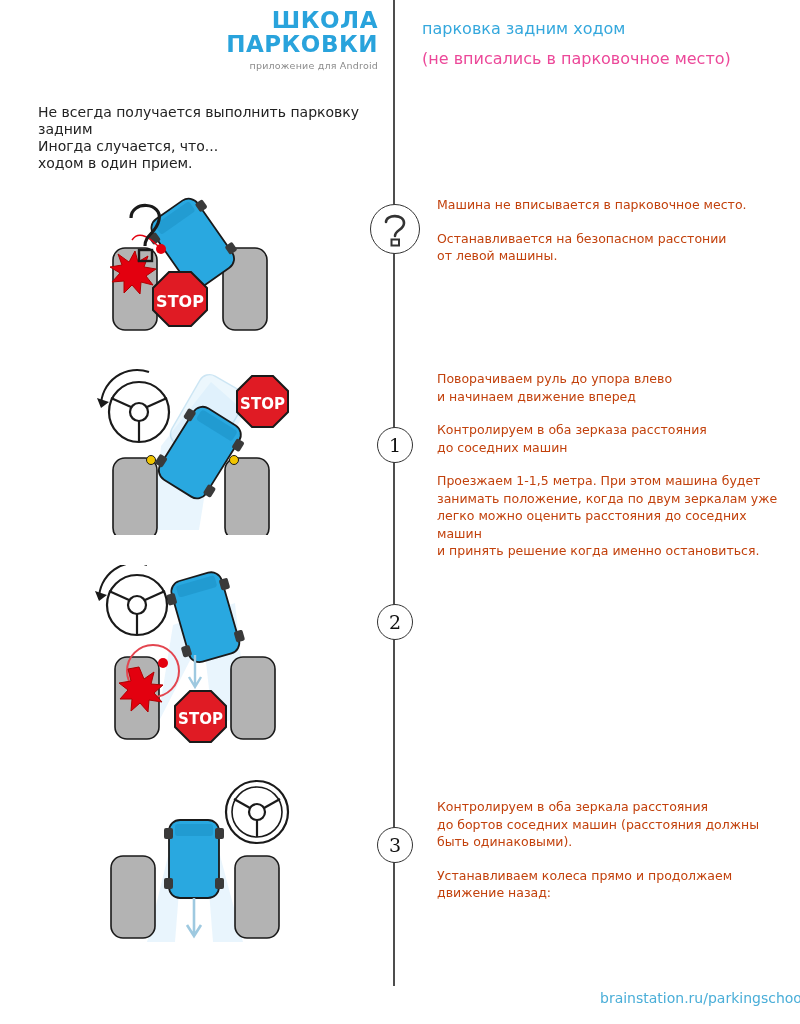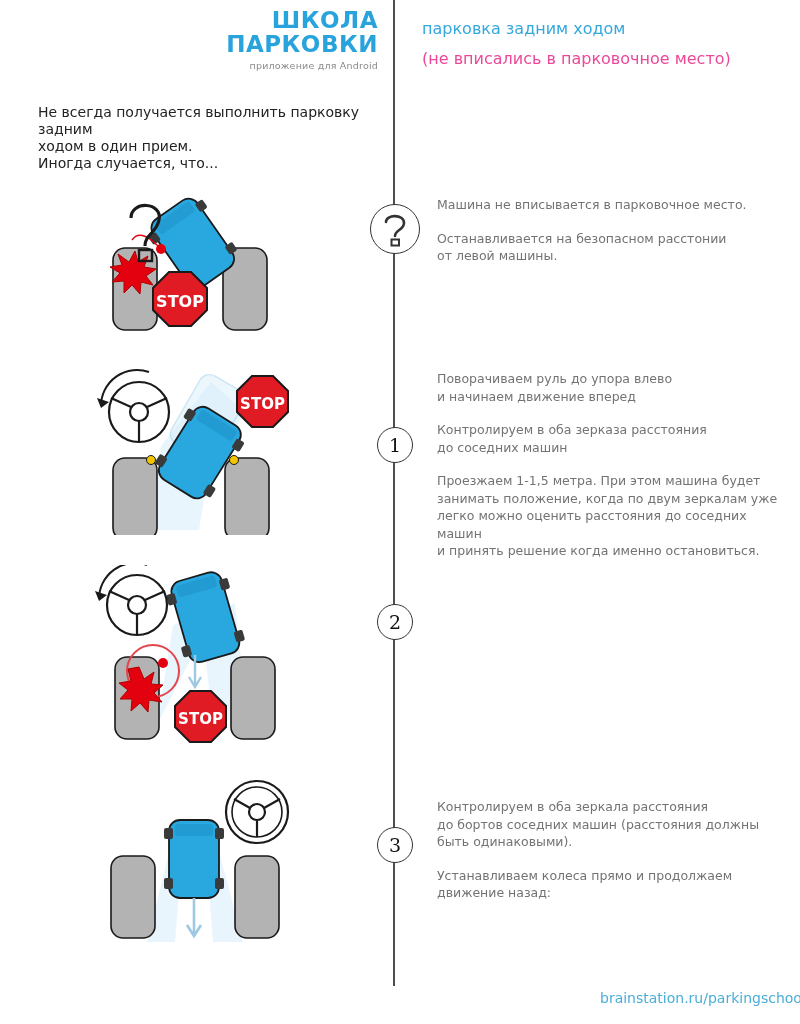--- a/index.html
+++ b/index.html
@@ -35,21 +35,21 @@
 
   
   .intro{
     position:absolute;left:38px;top:104px;width:345px;
     font-size:14px;line-height:17px;color:#222;
   }
 
   
   .rtext{
     position:absolute;left:437px;width:345px;
-    font-size:12.5px;line-height:17.5px;color:#737373;
+    font-size:12.5px;line-height:17.5px;color:#c2410c;
   }
   .rtext p{margin:0 0 16px 0;}
   .rtext p:last-child{margin-bottom:0;}
 
   
   .marker{
     position:absolute;width:34px;height:34px;border-radius:50%;
     border:1.6px solid #333;background:#fff;
     display:flex;align-items:center;justify-content:center;
     font-size:19px;color:#111;font-family:"DejaVu Serif","Liberation Serif",serif;
@@ -81,22 +81,22 @@
     <div class="sub">приложение для Android</div>
   </div>
 
   <div class="headtitle">
     <div class="t1">парковка задним ходом</div>
     <div class="t2">(не вписались в парковочное место)</div>
   </div>
 
   <div class="intro">
     <div>Не всегда получается выполнить парковку задним</div>
+    <div>Иногда случается, что...</div>
     <div>ходом в один прием.</div>
-    <div>Иногда случается, что...</div>
   </div>
 
   <div class="qmarker" style="left:370px;top:204px;">
     <svg viewBox="0 0 48 48" width="48" height="48">
       <path d="M15 17 C15 9,33 9,33 18 C33 25,24 25,24 31" fill="none" stroke="#333" stroke-width="2.6" stroke-linecap="round"></path>
       <rect x="20.5" y="34.5" width="7.5" height="6" fill="none" stroke="#333" stroke-width="2"></rect>
     </svg>
   </div>
 
   <div class="rtext" style="top:196px;">

